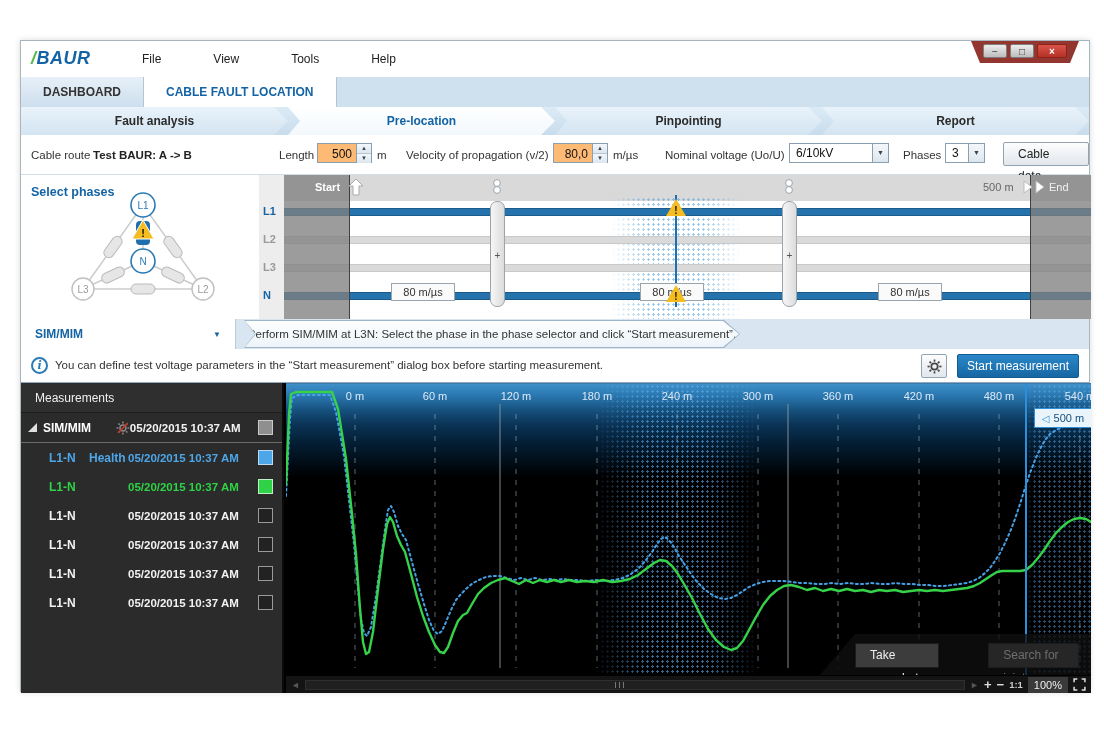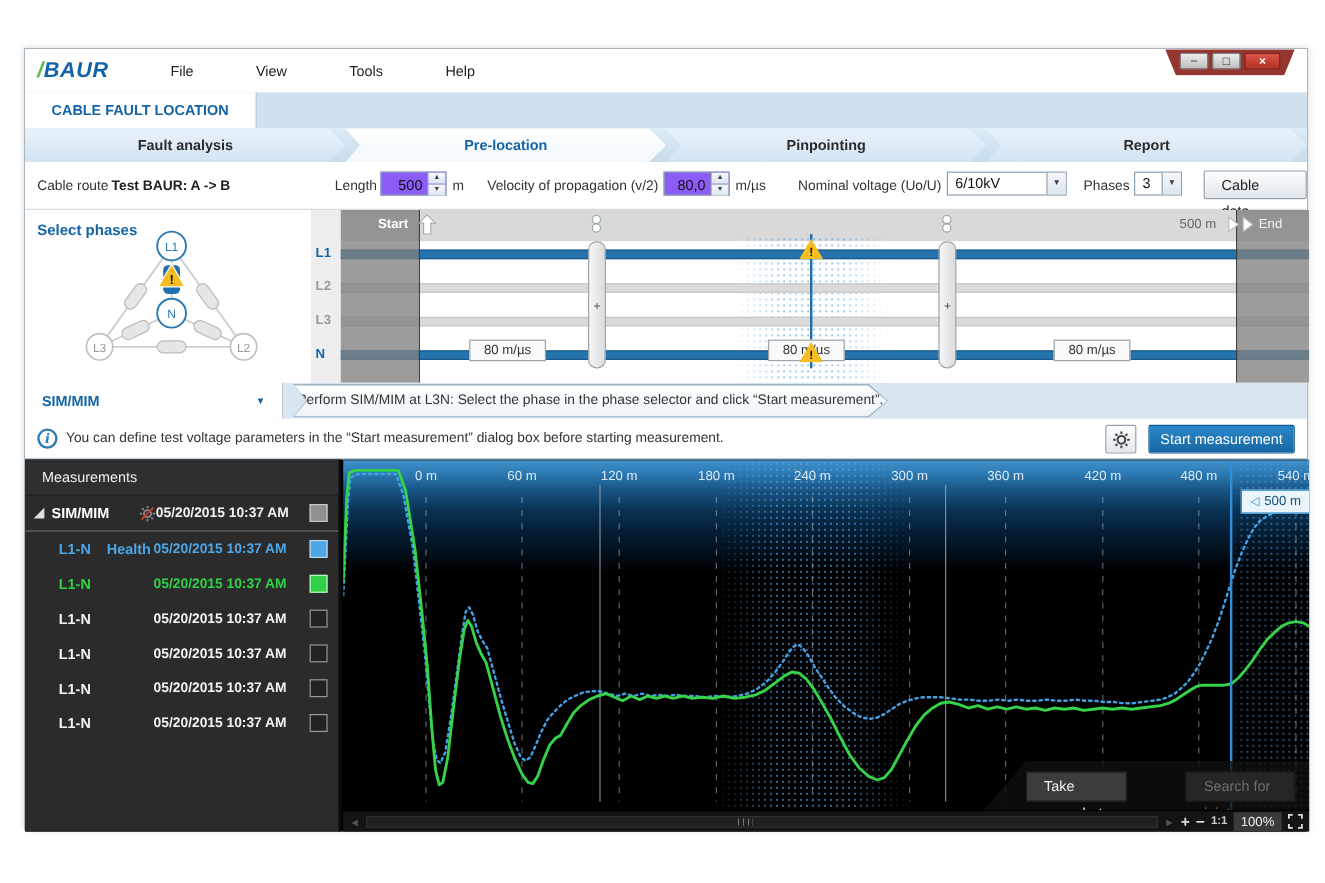--- a/index.html
+++ b/index.html
@@ -35,21 +35,21 @@
           background:linear-gradient(#e9f2fa,#d3e4f1);
           clip-path:polygon(0 0,calc(100% - 14px) 0,100% 50%,calc(100% - 14px) 100%,0 100%,12px 50%); }
   .step:first-child { clip-path:polygon(0 0,calc(100% - 14px) 0,100% 50%,calc(100% - 14px) 100%,0 100%); }
   .step.active { background:linear-gradient(#ffffff,#f2f8fc); color:#1464a5; }
 
   
   .params { position:absolute; left:0; top:94px; width:100%; height:40px; background:#fff;
             border-bottom:1px solid #d3dde6; font-size:11.5px; color:#333; }
   .params > div { position:absolute; top:10px; height:20px; line-height:20px; }
   .pv { font-weight:bold; color:#222; }
-  .spinbox { display:inline-flex; height:22px; border:1px solid #8aa0b2; background:#8b5cf6; }
+  .spinbox { display:inline-flex; height:22px; border:1px solid #8aa0b2; background:#fdba74; }
   .spinbox .val { width:38px; text-align:right; padding:0 4px; font-size:12px; line-height:20px; color:#111; }
   .spin { width:15px; display:flex; flex-direction:column; border-left:1px solid #8aa0b2; }
   .spin span { flex:1; font-size:6px; line-height:9px; text-align:center; color:#345; background:linear-gradient(#f4f7fa,#dde6ee); }
   .spin span + span { border-top:1px solid #b9c6d1; }
   .selbox { display:inline-flex; height:22px; border:1px solid #8aa0b2; background:#fff; align-items:center; }
   .selbox .val { padding:0 6px; font-size:12px; color:#111; }
   .selbox .arr { width:16px; align-self:stretch; border-left:1px solid #8aa0b2; background:linear-gradient(#f4f7fa,#dde6ee);
                  font-size:7px; display:flex; align-items:center; justify-content:center; color:#345; }
   .btn-light { display:inline-block; height:24px; line-height:22px; padding:0 14px; font-size:12px; color:#222;
                background:linear-gradient(#fdfdfd,#e1e7ed); border:1px solid #93a3b1; border-radius:2px; }
@@ -178,20 +178,21 @@
       <span class="menu-item">Help</span>
     </div>
     <div class="winctl">
       <div class="wbtn">−</div>
       <div class="wbtn">□</div>
       <div class="wbtn close">×</div>
     </div>
   </div>
 
   <div class="tabbar">
+    <div class="tab">DASHBOARD</div>
     <div class="tab active">CABLE FAULT LOCATION</div>
   </div>
 
   <div class="wizard">
       <div class="step">
         <span>Fault analysis</span>
       </div>
       <div class="step active">
         <span>Pre-location</span>
       </div>

